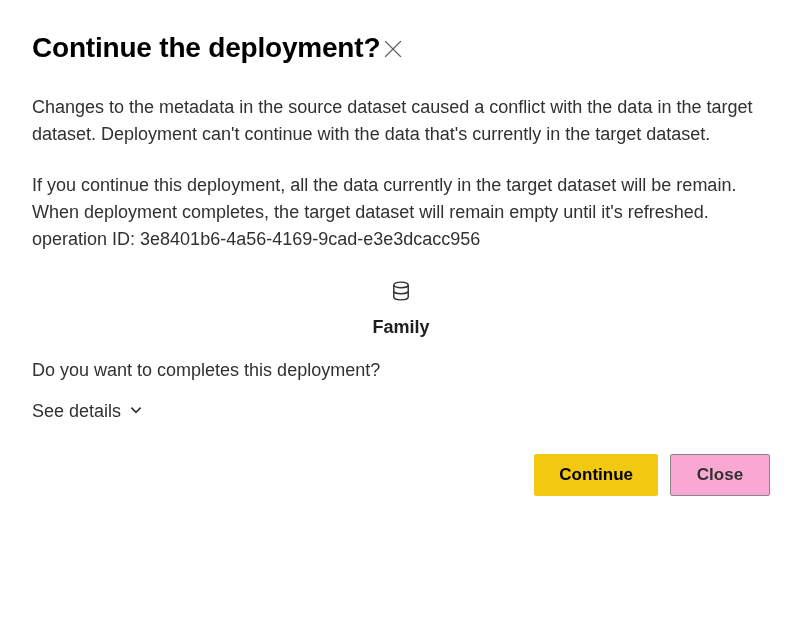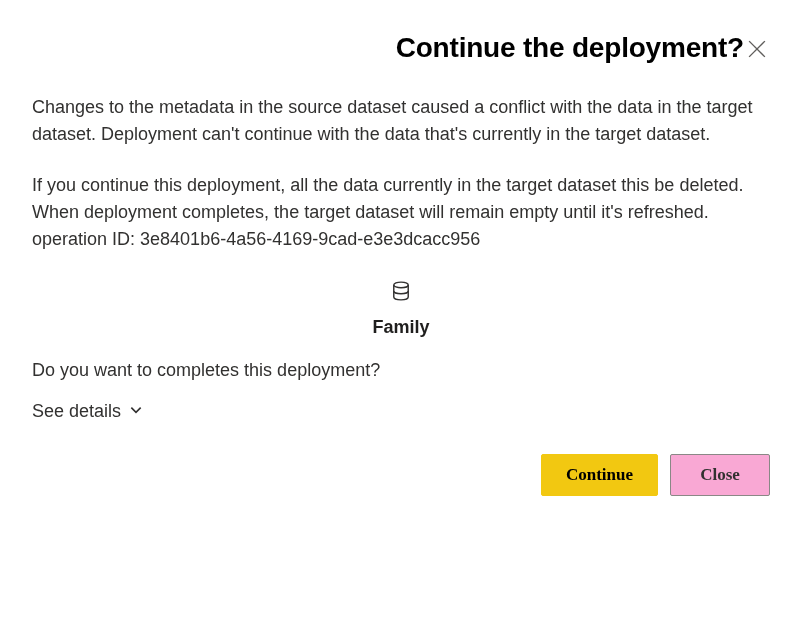--- a/index.html
+++ b/index.html
@@ -10,21 +10,21 @@
     body {
       font-family: "Segoe UI", -apple-system, BlinkMacSystemFont, sans-serif;
       background: #ffffff;
       width: 802px;
       height: 617px;
       padding: 32px;
       color: #323130;
     }
     .dialog-header {
       display: flex;
-      justify-content: flex-end;
+      justify-content: flex-start;
       align-items: flex-start;
       margin-bottom: 28px;
     }
     .dialog-title {
       font-size: 28px;
       font-weight: 600;
       color: #000000;
       letter-spacing: -0.2px;
     }
     .close-icon {
@@ -83,21 +83,21 @@
     .see-details svg {
       width: 14px;
       height: 14px;
     }
     .button-row {
       display: flex;
       justify-content: flex-end;
       gap: 12px;
     }
     .btn {
-      font-family: Liberation Serif, serif;
+      font-family: Liberation Sans, sans-serif;
       font-size: 17px;
       font-weight: 600;
       padding: 10px 24px;
       border-radius: 2px;
       cursor: pointer;
       min-width: 100px;
     }
     .btn-primary {
       background: #f2c811;
       border: 1px solid #f2c811;
@@ -122,21 +122,21 @@
         <line x1="1" y1="1" x2="15" y2="15"></line>
         <line x1="15" y1="1" x2="1" y2="15"></line>
       </svg>
     </span>
   </div>
 </div>
 
 <p class="body-text">Changes to the metadata in the source dataset caused a conflict with the data in the target dataset. Deployment can't continue with the data that's currently in the target dataset.</p>
 
 <div class="body-block">
-  <p class="body-text body-text-block">If you continue this deployment, all the data currently in the target dataset this be deleted. When deployment completes, the target dataset will remain empty until it's refreshed.</p>
+  <p class="body-text body-text-block">If you continue this deployment, all the data currently in the target dataset will be remain. When deployment completes, the target dataset will remain empty until it's refreshed.</p>
   <p class="body-text body-text-block">operation ID: 3e8401b6-4a56-4169-9cad-e3e3dcacc956</p>
 </div>
 
 <div class="dataset-row">
   <span class="dataset-icon">
     <svg viewBox="0 0 16 18" fill="none" stroke="#323130" stroke-width="1.3">
       <ellipse cx="8" cy="3.5" rx="6.5" ry="2.5"></ellipse>
       <path d="M1.5 3.5 V14.5 C1.5 15.88 4.41 17 8 17 C11.59 17 14.5 15.88 14.5 14.5 V3.5"></path>
       <path d="M1.5 9 C1.5 10.38 4.41 11.5 8 11.5 C11.59 11.5 14.5 10.38 14.5 9"></path>
     </svg>

